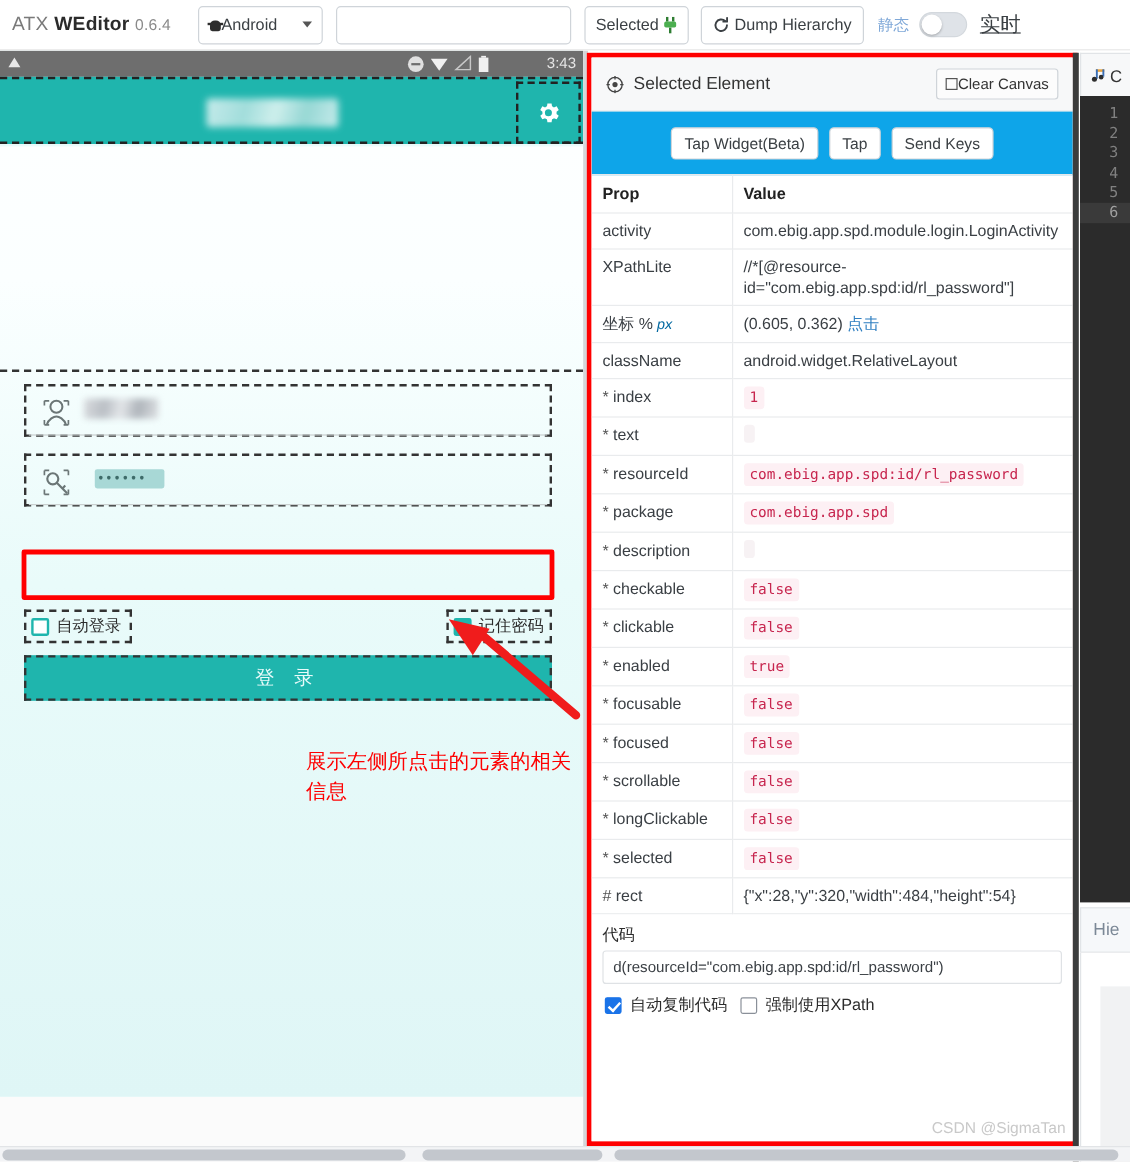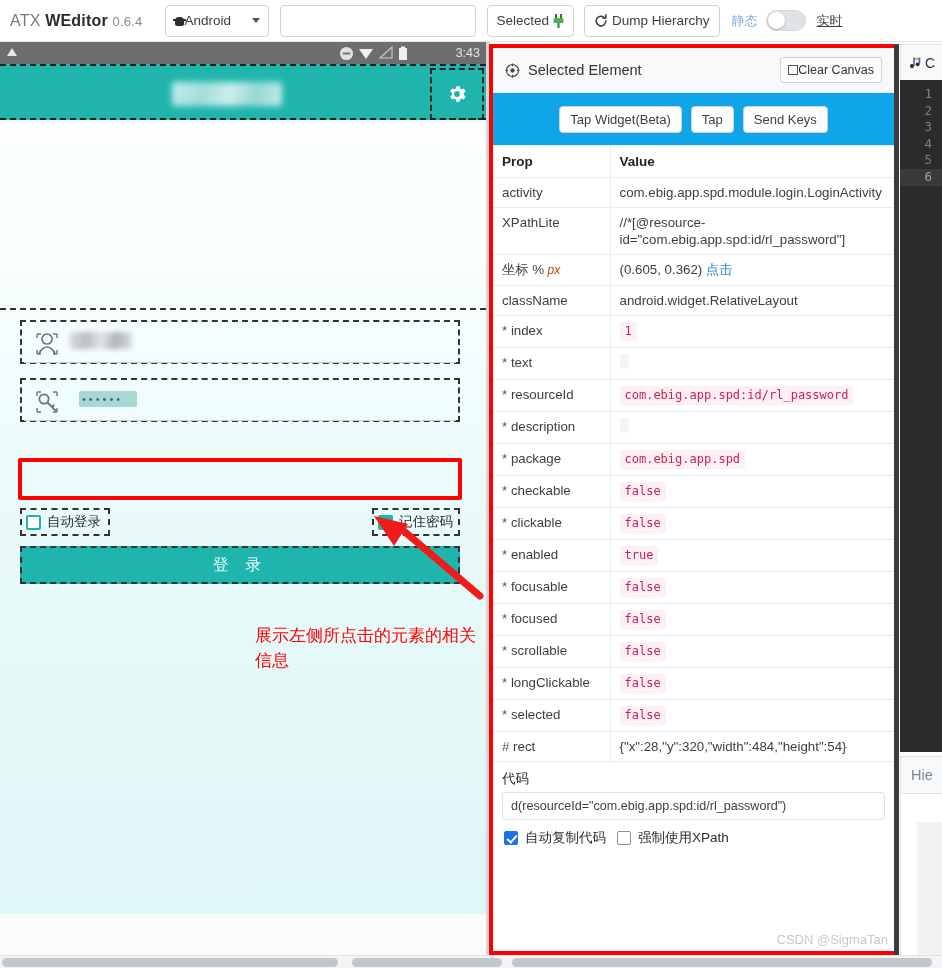--- a/index.html
+++ b/index.html
@@ -43,21 +43,21 @@
   #platform-select { width: 104px; margin-left: 22px; justify-content: space-between; padding:0 8px; }
   #serial-input {
     margin-left: 11px; width: 196px; height: 32px;
     border: 1px solid #cfd4d9; border-radius: 4px;
     background:#fff; outline: none; padding: 0 8px; font-size: 13px;
     font-family: "Liberation Sans", sans-serif;
   }
   #connect-btn { margin-left: 11px; }
   #dump-btn { margin-left: 10px; }
   .lbl-static { font-size: 13px; color:#7fa8d8; margin-left: 12px; }
-  .lbl-live   { font-size: 13px; color:#3b4044; margin-left: 11px; text-decoration: underline; }
+  .lbl-live   { font-size: 17px; color:#3b4044; margin-left: 11px; text-decoration: underline; }
   #mode-toggle {
     margin-left: 8px; width: 40px; height: 21px; border-radius: 11px;
     background: #dfe3e8; position: relative; cursor: pointer;
     border: 1px solid #d3d8dd;
   }
   #mode-toggle::after {
     content:""; position:absolute; left:1px; top:1px;
     width:17px; height:17px; border-radius:50%;
     background:#ffffff; box-shadow: 0 1px 2px rgba(0,0,0,.25);
   }
@@ -223,21 +223,21 @@
     font-family: "DejaVu Sans Mono", monospace; font-size:12px; padding:1px 5px;
     display:inline-block;
   }
   .code-empty {
     background:#f7f2f4; border-radius:3px; display:inline-block;
     width:9px; height:15px;
   }
   .star { color:#555; }
   .zh-link { color:#2f7fc1; }
   .unit-pct { color:#3a3f44; }
-  .unit-px { color:#c2410c; font-style: italic; font-size:12px;text-align:right; }
+  .unit-px { color:#0369a1; font-style: italic; font-size:12px;text-align:right; }
   #code-label { padding: 8px 9px 4px 9px; font-size:13.5px; color:#2c2c2c; }
   #code-input {
     margin: 0 9px; width: calc(100% - 18px); height:28px;
     border:1px solid #dfe2e5; border-radius:3px; background:#fff;
     font-size:12.6px; color:#3a3f44; padding:0 8px; outline:none;
     font-family: "Liberation Sans", sans-serif;
   }
   #opt-row {
     display:flex; align-items:center; gap:7px; padding: 9px 9px 0 11px;
     font-size:13.5px; color:#2c2c2c;
@@ -495,26 +495,26 @@
             </tr>
             <tr>
               <td><span class="star">* </span><span>text</span></td>
               <td><span class="code-empty"></span></td>
             </tr>
             <tr>
               <td><span class="star">* </span><span>resourceId</span></td>
               <td><span class="code-val">com.ebig.app.spd:id/rl_password</span></td>
             </tr>
             <tr>
+              <td><span class="star">* </span><span>package</span></td>
+              <td><span class="code-val">com.ebig.app.spd</span></td>
+            </tr>
+            <tr>
               <td><span class="star">* </span><span>description</span></td>
               <td><span class="code-empty"></span></td>
-            </tr>
-            <tr>
-              <td><span class="star">* </span><span>package</span></td>
-              <td><span class="code-val">com.ebig.app.spd</span></td>
             </tr>
             <tr>
               <td><span class="star">* </span><span>checkable</span></td>
               <td><span class="code-val">false</span></td>
             </tr>
             <tr>
               <td><span class="star">* </span><span>clickable</span></td>
               <td><span class="code-val">false</span></td>
             </tr>
             <tr>

